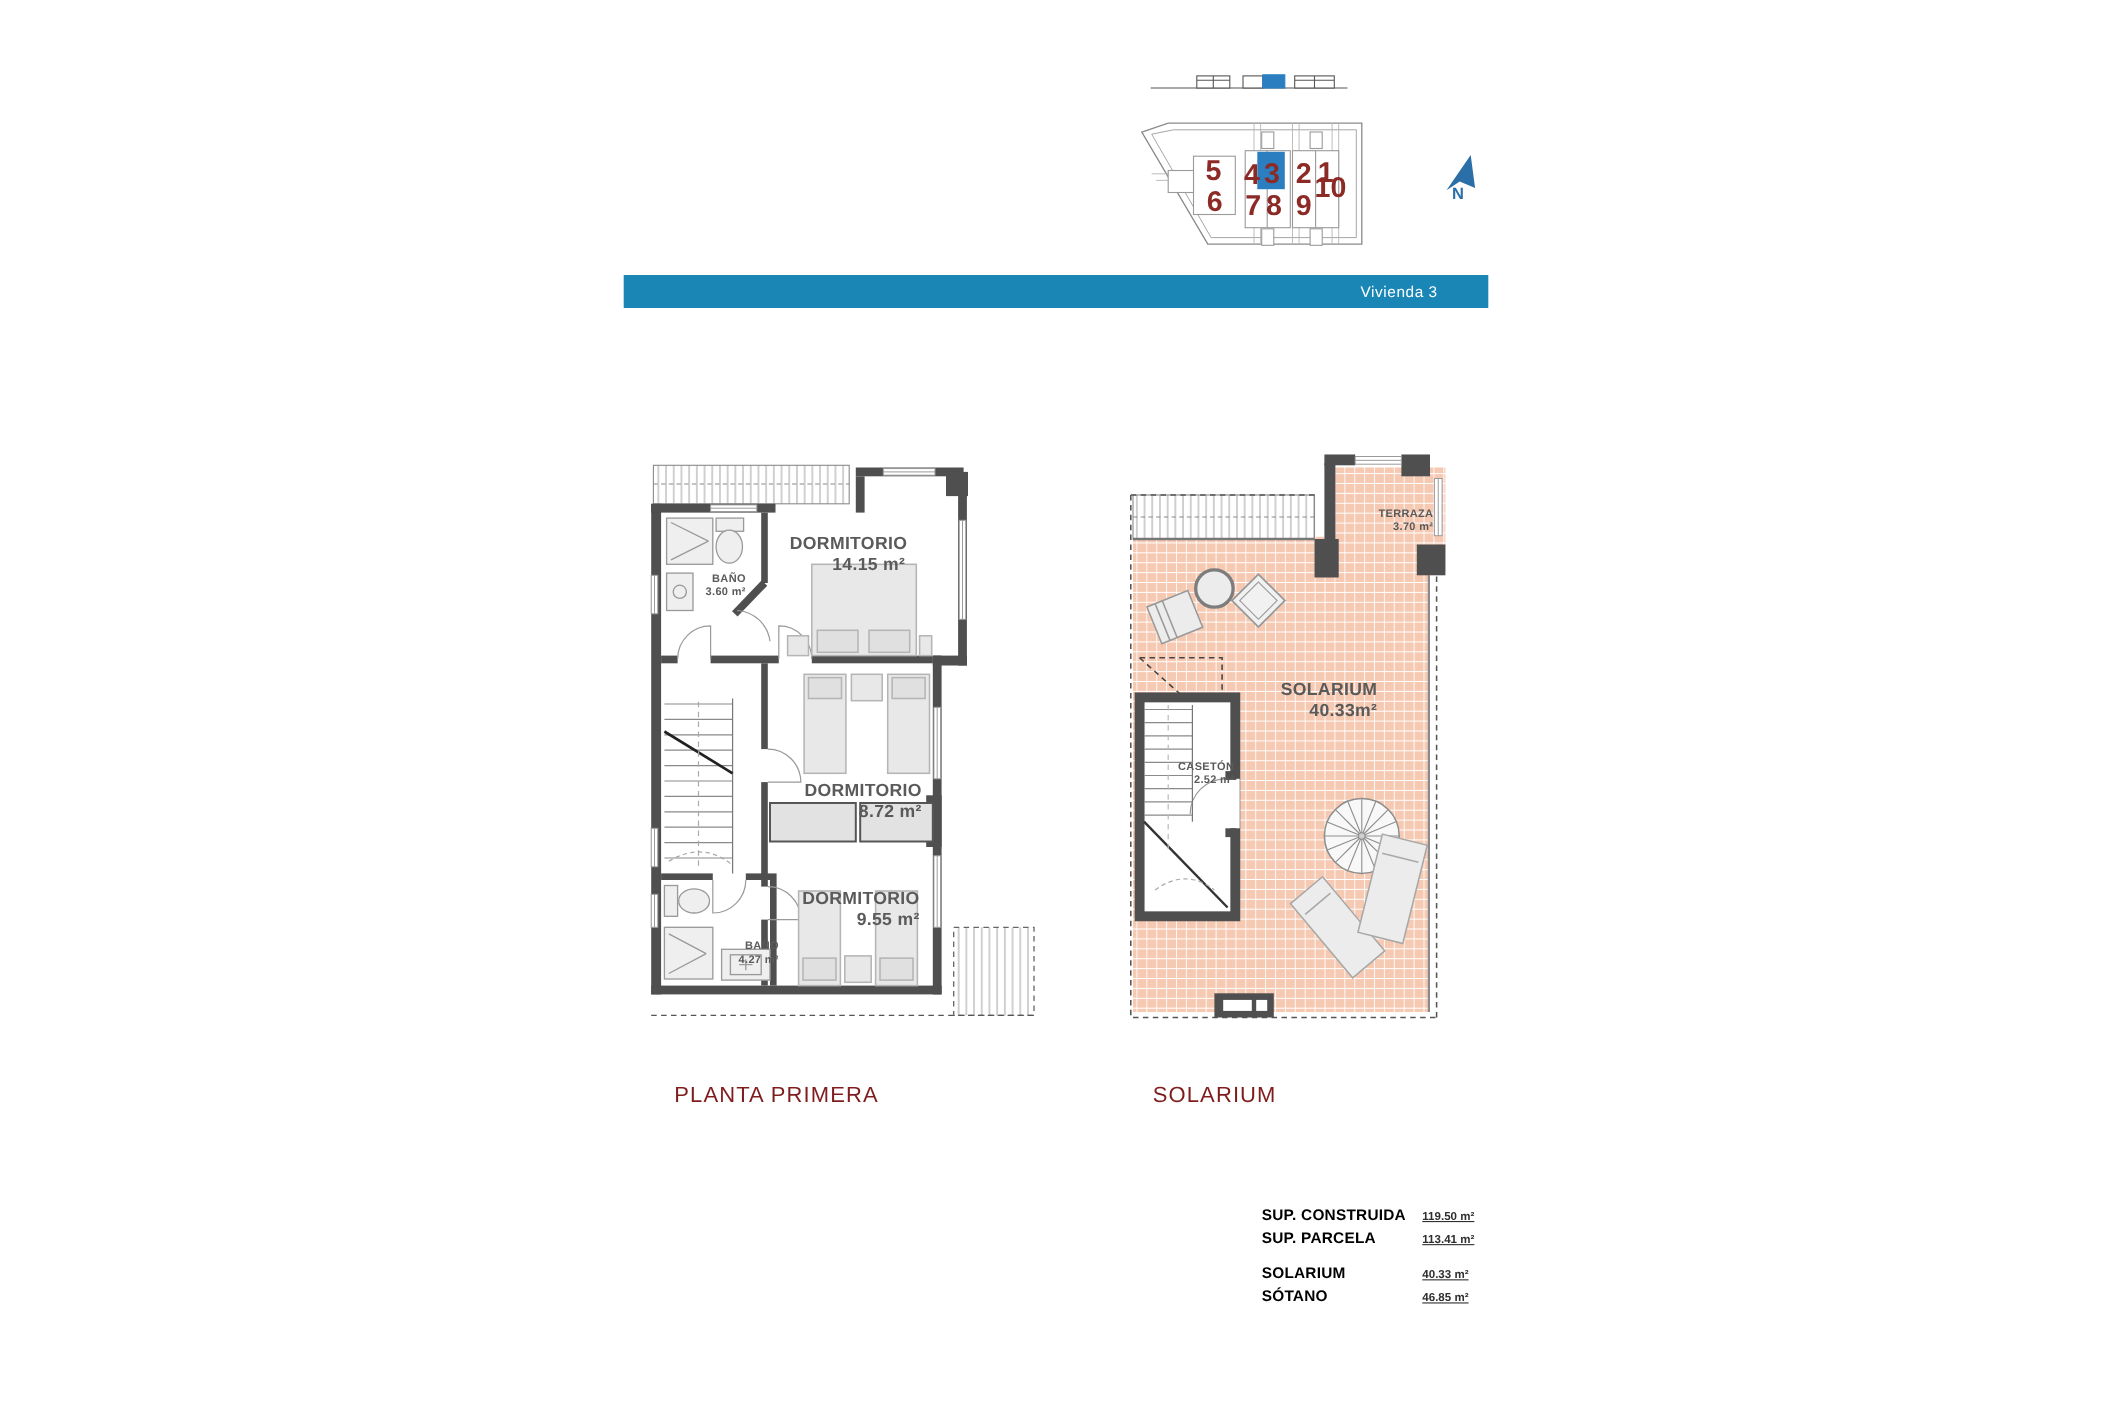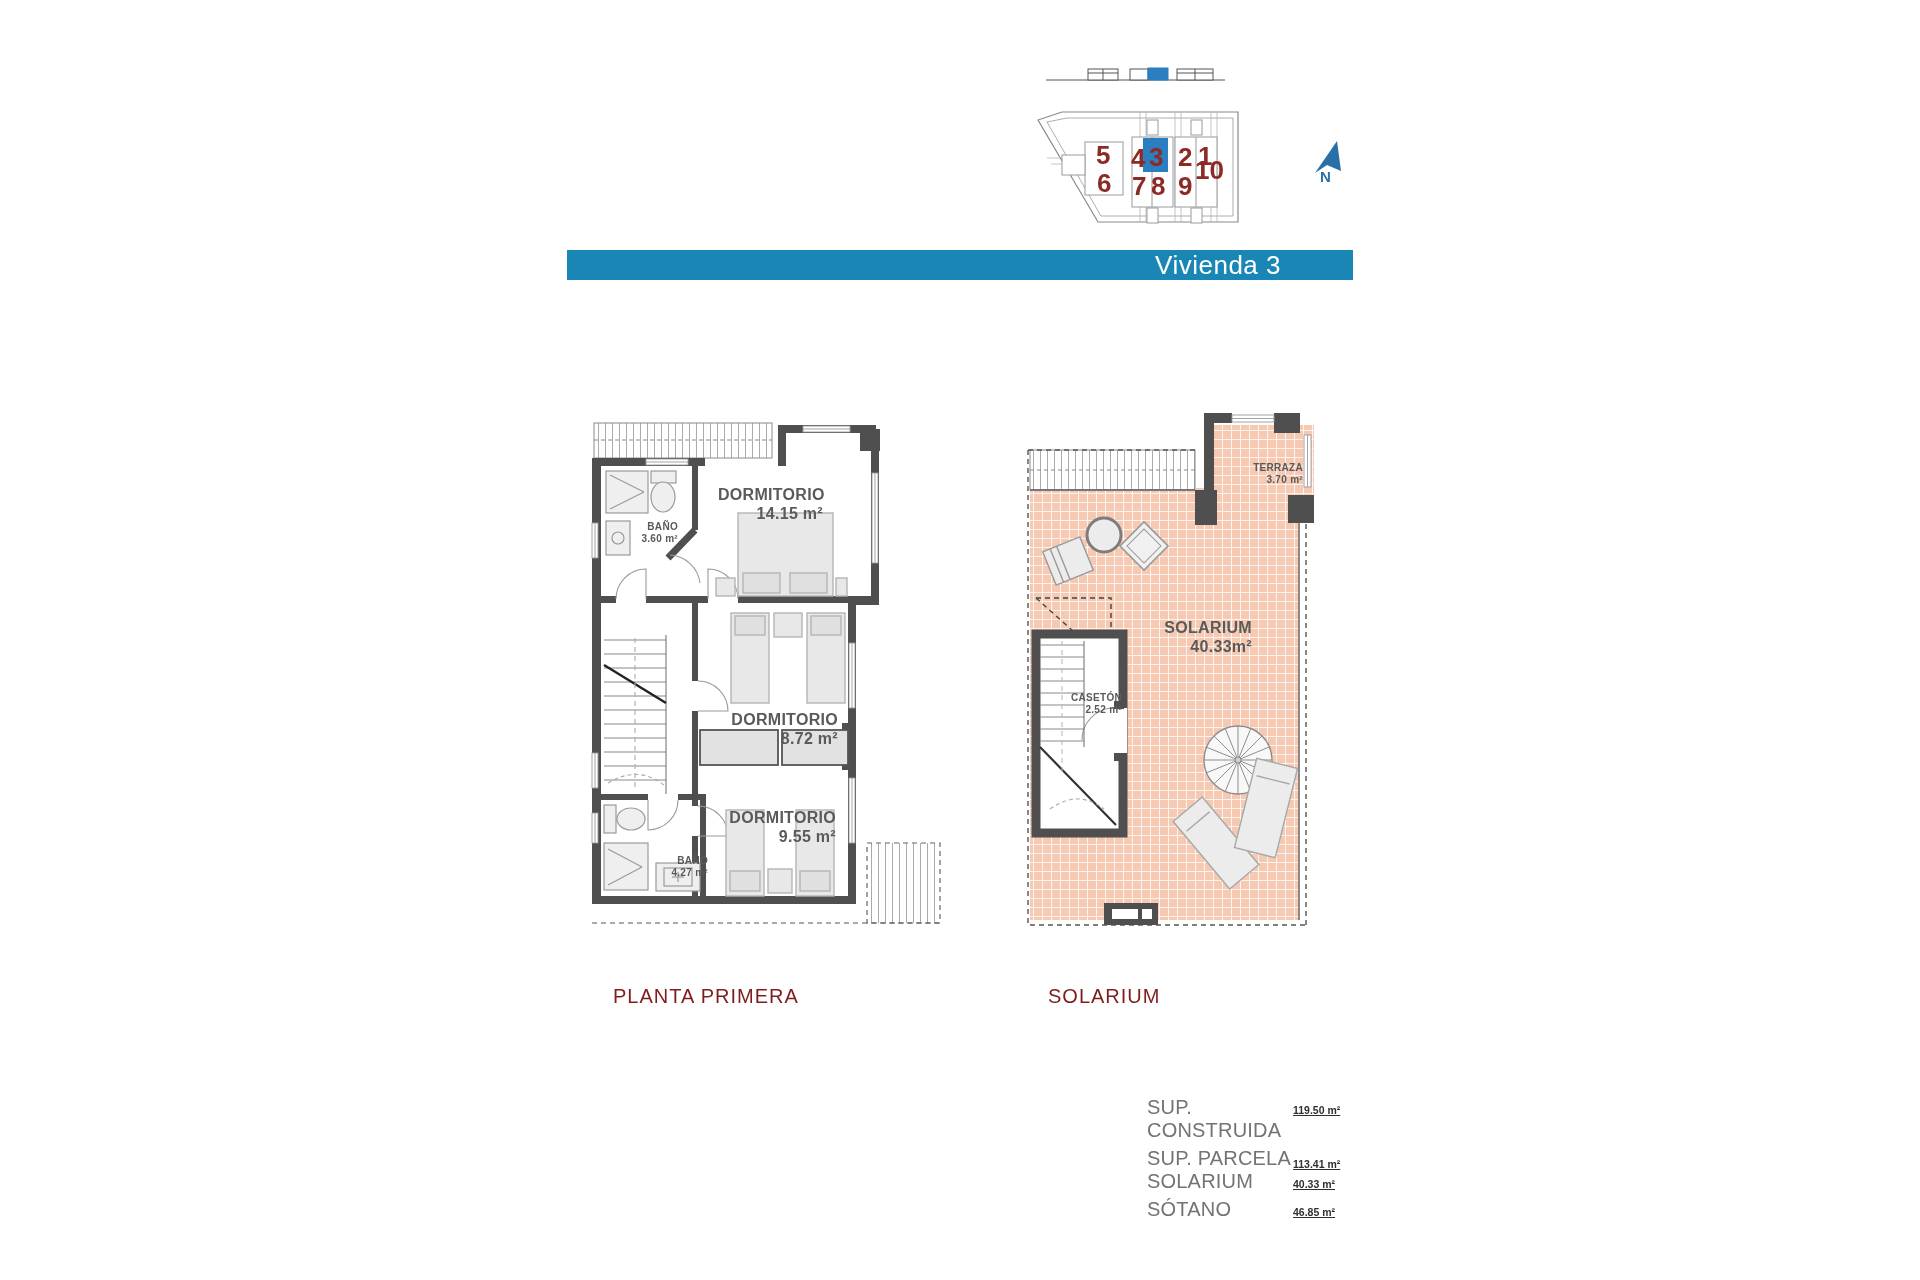--- a/index.html
+++ b/index.html
@@ -2,40 +2,40 @@
 <html><head>
 <meta charset="utf-8">
 <style>
   html,body{margin:0;padding:0;background:#fff;}
   body{width:1920px;height:1280px;position:relative;overflow:hidden;
        font-family:"Liberation Sans", sans-serif;}
   .abs{position:absolute;}
   
   #banner{left:567px;top:250px;width:786px;height:30px;background:#1a86b6;
           display:flex;align-items:center;justify-content:flex-end;}
-  #banner .txt{color:#fff;font-size:26px;letter-spacing:.5px;padding-right:72px;font-weight:400;}
+  #banner .txt{color:#fff;font-size:14px;letter-spacing:.5px;padding-right:46px;font-weight:400;}
   
   .unit-num{position:absolute;color:#8c2a26;font-weight:bold;font-size:26px;line-height:1;
             font-family:"Liberation Sans",sans-serif;}
   
   #north-n{left:1320px;top:168px;color:#2a6fa8;font-weight:bold;font-size:15px;}
   
   .lbl{position:absolute;color:#5a5a5a;font-weight:600;text-align:right;line-height:1.2;
        letter-spacing:.3px;}
   .lbl span{display:block;}
   .lbl-lg{font-size:16px;}
   .lbl-sm{font-size:10px;}
   
   .caption{position:absolute;color:#7f1d1d;font-size:20px;letter-spacing:1px;font-weight:400;}
   
   #summary{left:1147px;top:1096px;width:200px;}
   .sum-row{display:flex;align-items:baseline;}
-  .sum-row .sl{width:146px;font-size:20px;font-weight:normal;color:#737373;letter-spacing:.2px;}
+  .sum-row .sl{width:146px;font-size:14px;font-weight:bold;color:#000000;letter-spacing:.2px;}
   .sum-row .sv{font-size:10.5px;font-weight:bold;color:#2f2f2f;white-space:nowrap;text-decoration:underline;}
-  .gap-sm{margin-bottom:5px;} .gap-lg{align-items:flex-end;}
+  .gap-sm{margin-bottom:5px;} .gap-lg{margin-bottom:16px;}
 </style>
 </head>
 <body>
 
 <svg class="abs" style="left:1025px;top:50px" width="230" height="185" viewBox="0 0 230 185">
 
   <g stroke="#555" fill="none" stroke-width="1">
     <line x1="21" y1="30" x2="200" y2="30"></line>
     <rect x="63" y="19" width="30" height="11" fill="#fff"></rect>
     <line x1="78" y1="19" x2="78" y2="30"></line>

